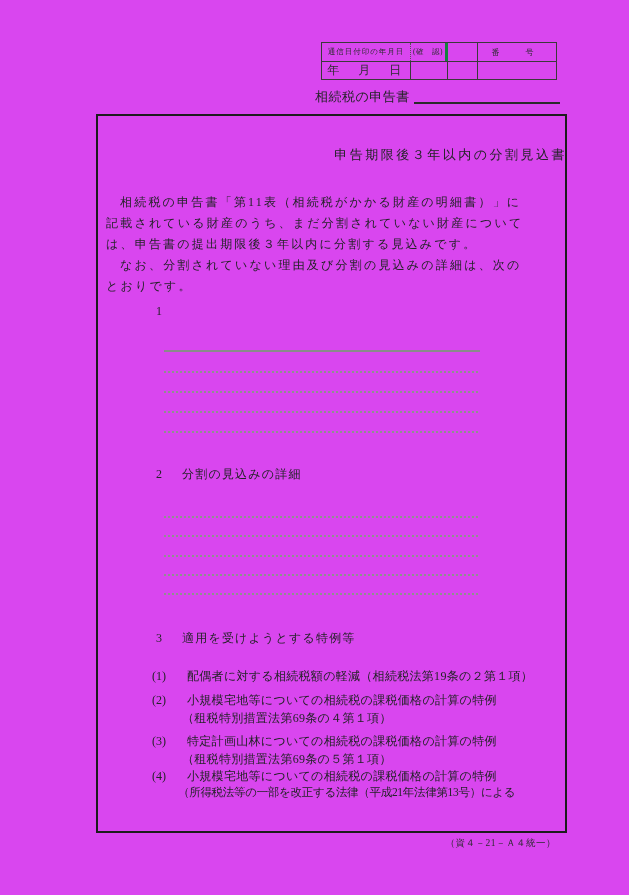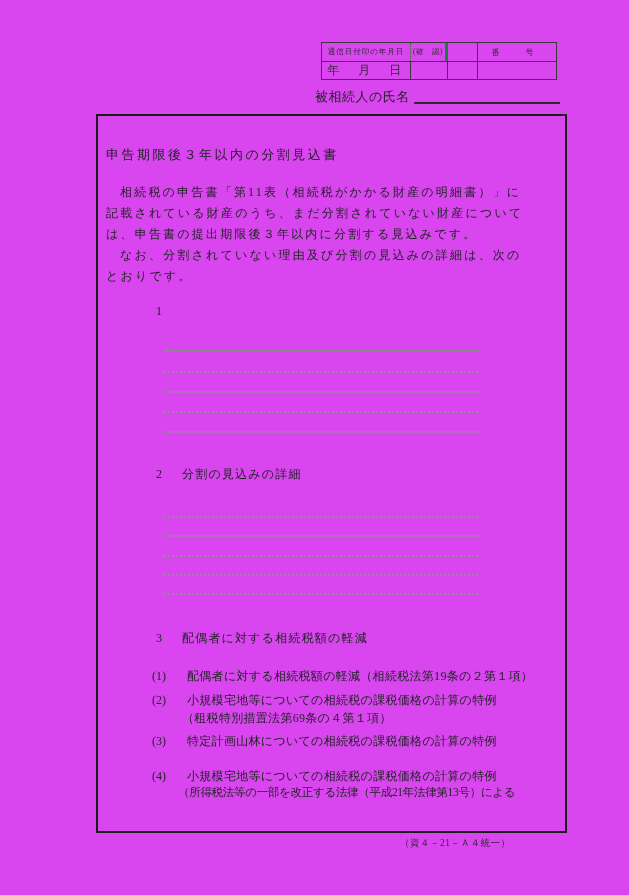--- a/index.html
+++ b/index.html
@@ -29,58 +29,58 @@
   .pm-number{font-size:8px;letter-spacing:9px;color:#2b2b2f;font-family:Liberation Mono, monospace;}
 
   
   .name-label{left:315px;top:88px;font-size:13px;letter-spacing:0.5px;}
   .name-line{left:414px;top:102px;width:146px;height:2px;background:#2b2b2b;}
 
   
   .main-box{position:absolute;left:96px;top:114px;width:471px;height:719px;
     border:2px solid #1c1c1c;box-sizing:border-box;}
 
-  .doc-title{left:106px;top:146px;width:451px;text-align:left;font-size:13px;letter-spacing:2.5px;}
+  .doc-title{left:116px;top:146px;width:451px;text-align:right;font-size:13px;letter-spacing:2.5px;}
 
-  .intro{position:absolute;left:106px;top:182px;width:416px;font-family:Liberation Serif, serif;}
+  .intro{position:absolute;left:106px;top:192px;width:416px;font-family:Liberation Serif, serif;}
   .intro div{font-size:12px;letter-spacing:2.2px;line-height:21px;height:21px;white-space:nowrap;}
   .indent{text-indent:14px;}
 
   .sec-head{display:flex;align-items:baseline;font-size:12px;}
   .sec-head .num{letter-spacing:0;}
   .sec-head .ttl{margin-left:20px;letter-spacing:1.2px;}
 
   .rule-solid{height:2px;background:#8a8a8a;}
   .rule-dot{height:2px;background-image:repeating-linear-gradient(90deg,#8f8f8f 0 2px,transparent 2px 4px);}
   .rl{left:164px;width:316px;}
 
   .item{display:flex;align-items:baseline;font-size:12px;letter-spacing:0.3px;}
   .item .inum{width:35px;flex:0 0 35px;letter-spacing:0;}
   .item-sub{font-size:12px;letter-spacing:0.3px;}
   .item-sub-sm{font-size:11.5px;letter-spacing:-0.3px;}
 
-  .footer-code{left:400px;top:837px;width:156px;text-align:left;font-size:9.5px;letter-spacing:0.5px;color:#2b2b2f;}
+  .footer-code{left:400px;top:837px;width:156px;text-align:right;font-size:9.5px;letter-spacing:0.5px;color:#2b2b2f;}
 </style>
 </head>
 <body>
 
 <div class="page">
 
   <div class="pm-table">
     <div class="pm-cell pm-r1c1 pm-small">通信日付印の年月日</div>
     <div class="pm-cell pm-r1c2 pm-confirm">(確　認)</div>
     <div class="pm-cell pm-r1c3"></div>
     <div class="pm-cell pm-number">番　号</div>
     <div class="pm-cell pm-r2c1 pm-date">年　月　日</div>
     <div class="pm-cell pm-r2c2"></div>
     <div class="pm-cell pm-r2c3"></div>
     <div class="pm-cell pm-r2c4"></div>
   </div>
 
-  <div class="abs name-label">被相続人の氏名</div>
+  <div class="abs name-label">相続税の申告書</div>
   <div class="abs name-line"></div>
 
   <div class="main-box"></div>
 
   <div class="abs doc-title">申告期限後３年以内の分割見込書</div>
 
   <div class="intro">
     <div class="indent">相続税の申告書「第11表（相続税がかかる財産の明細書）」に</div>
     <div>記載されている財産のうち、まだ分割されていない財産について</div>
     <div>は、申告書の提出期限後３年以内に分割する見込みです。</div>
@@ -102,38 +102,39 @@
     <span class="ttl">分割の見込みの詳細</span>
   </div>
   <div class="abs rl rule-dot" style="top:516px;"></div>
   <div class="abs rl rule-dot" style="top:535px;"></div>
   <div class="abs rl rule-dot" style="top:555px;"></div>
   <div class="abs rl rule-dot" style="top:574px;"></div>
   <div class="abs rl rule-dot" style="top:593px;"></div>
 
   <div class="abs sec-head" style="left:156px;top:630px;">
     <span class="num">3</span>
-    <span class="ttl">配偶者に対する相続税額の軽減</span>
+    <span class="ttl">適用を受けようとする特例等</span>
   </div>
 
   <div class="abs item" style="left:152px;top:668px;">
     <span class="inum">(1)</span>
     <span>配偶者に対する相続税額の軽減（相続税法第19条の２第１項）</span>
   </div>
 
   <div class="abs item" style="left:152px;top:692px;">
     <span class="inum">(2)</span>
     <span>小規模宅地等についての相続税の課税価格の計算の特例</span>
   </div>
   <div class="abs item-sub" style="left:182px;top:710px;">（租税特別措置法第69条の４第１項）</div>
 
   <div class="abs item" style="left:152px;top:733px;">
     <span class="inum">(3)</span>
     <span>特定計画山林についての相続税の課税価格の計算の特例</span>
   </div>
+  <div class="abs item-sub" style="left:182px;top:751px;">（租税特別措置法第69条の５第１項）</div>
 
   <div class="abs item" style="left:152px;top:768px;">
     <span class="inum">(4)</span>
     <span>小規模宅地等についての相続税の課税価格の計算の特例</span>
   </div>
   <div class="abs item-sub item-sub-sm" style="left:178px;top:785px;">（所得税法等の一部を改正する法律（平成21年法律第13号）による</div>
 
   <div class="abs footer-code">（資４－21－Ａ４統一）</div>
 
 </div>

